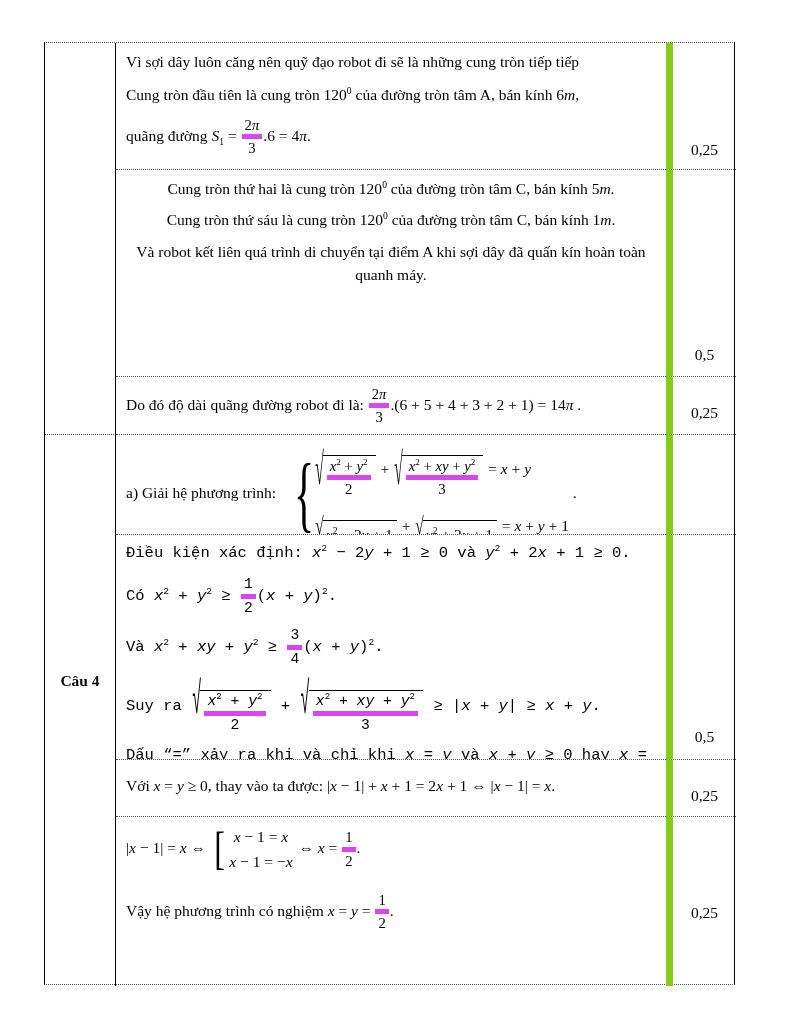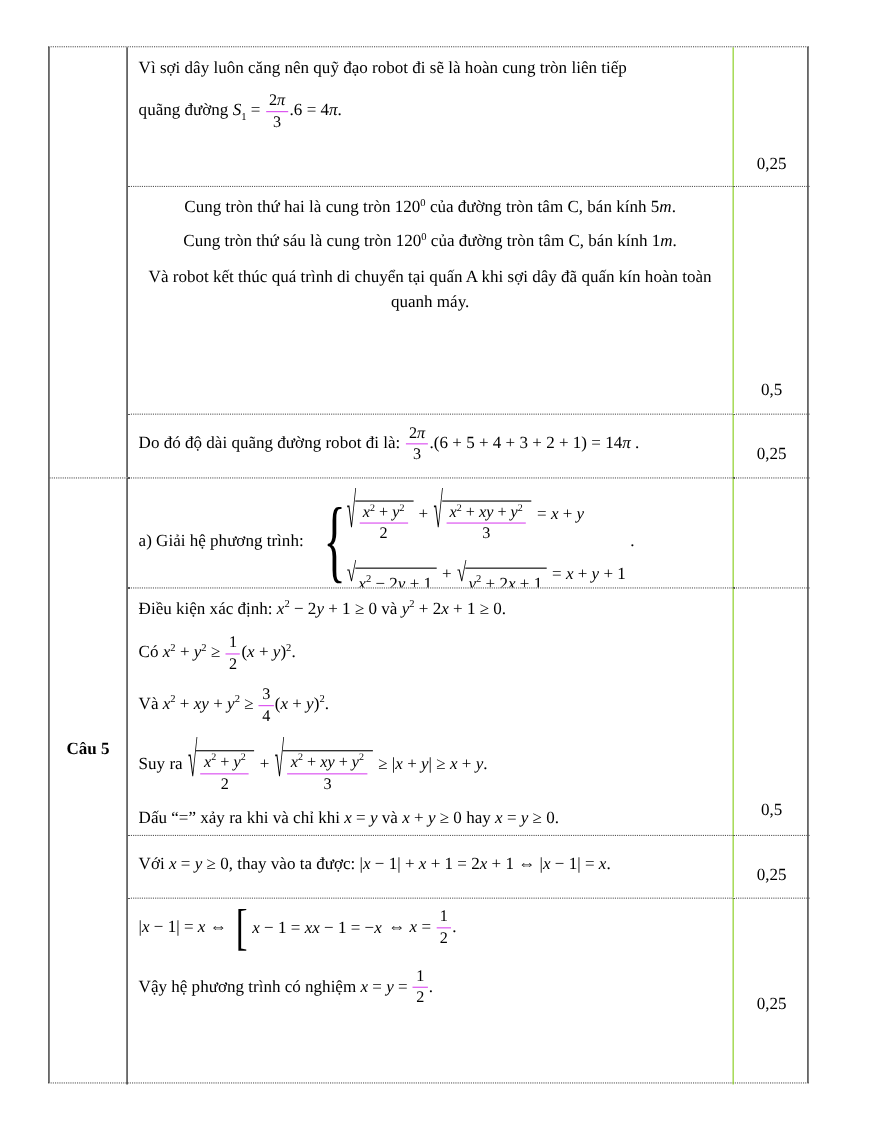--- a/index.html
+++ b/index.html
@@ -20,97 +20,98 @@
 
   .lbl { border-right: 1px solid #000; }
   .lbl1 { grid-area: 1 / 1 / 4 / 2; }
   .lbl2 { grid-area: 4 / 1 / 8 / 2; display: flex; justify-content: center; align-items: flex-start; padding-top: 237px; font-weight: bold; }
 
   .cell { padding: 7px 10px 0 10px; overflow: hidden; }
   .cA { grid-area: 1 / 2 / 2 / 3; }
   .cB { grid-area: 2 / 2 / 3 / 3; text-align: center; }
   .cC { grid-area: 3 / 2 / 4 / 3; padding-top: 9px; }
   .cD { grid-area: 4 / 2 / 5 / 3; padding-top: 8px; }
-  .cE { grid-area: 5 / 2 / 6 / 3; }
+  .cE { grid-area: 5 / 2 / 6 / 3; font-family: Liberation Mono, monospace; }
   .cF { grid-area: 6 / 2 / 7 / 3; padding-top: 14px; }
   .cG { grid-area: 7 / 2 / 8 / 3; padding-top: 8px; }
 
-  .pts { border-left: 1px solid #84cc16; display: flex; align-items: flex-end; justify-content: center; }
+  .pts { border-left: 7px solid #84cc16; display: flex; align-items: flex-end; justify-content: center; }
   .pA { grid-area: 1 / 3 / 2 / 4; padding-bottom: 10px; }
   .pB { grid-area: 2 / 3 / 3 / 4; padding-bottom: 12px; }
   .pC { grid-area: 3 / 3 / 4 / 4; padding-bottom: 12px; }
   .pD { grid-area: 4 / 3 / 5 / 4; }
   .pE { grid-area: 5 / 3 / 6 / 4; padding-bottom: 13px; }
   .pF { grid-area: 6 / 3 / 7 / 4; padding-bottom: 11px; }
   .pG { grid-area: 7 / 3 / 8 / 4; padding-bottom: 64px; }
 
   .bt { border-top: 1px dotted #555; }
 
   .line { line-height: 1.5; }
   .cA .line { margin-bottom: 10px; }
   .cB .line { margin-bottom: 8px; }
   .cE .line { margin-bottom: 11px; }
   .cG .line { margin-bottom: 18px; }
 
   sup { font-size: 0.62em; vertical-align: super; line-height: 0; }
   sub { font-size: 0.62em; vertical-align: sub; line-height: 0; }
 
   .frac { display: inline-block; vertical-align: middle; text-align: center; line-height: 1.12; font-size: 0.95em; margin: 0 1px; }
-  .frac .num { display: block; border-bottom: 1px solid #d946ef; padding: 0 3px 1px 3px; }
+  .frac .num { display: block; border-bottom: 5px solid #d946ef; padding: 0 3px 1px 3px; }
   .frac .den { display: block; padding-top: 1px; }
 
   .sqrt { display: inline-flex; align-items: center; vertical-align: middle; margin: 0 1px; }
   .sqrt .rad { display: inline-block; line-height: 1; margin-right: -1px; }
   .sqrt:not(.tall) .rad { transform: scaleY(1.55); transform-origin: 50% 62%; }
   .sqrt.tall .rad { transform: scaleY(2.9); transform-origin: 50% 58%; }
   .sqrt .bar { display: inline-block; border-top: 1px solid #000; padding: 2px 4px 0 3px; margin-top: 12px; }
 
   .eqsys { display: inline-flex; align-items: center; vertical-align: middle; margin-left: 4px; }
   .eqcol { display: inline-flex; flex-direction: column; row-gap: 10px; }
   .eqrow { display: block; }
   .brace { font-size: 84px; line-height: 0.82; transform: scaleX(0.5); font-weight: 400; margin-right: -10px; }
 
   .cases { display: inline-flex; align-items: center; vertical-align: middle; margin: 0 2px; }
   .cb { font-size: 46px; line-height: 0.8; transform: scaleX(0.7); font-weight: 300; margin-right: 2px; }
-  .ceq { display: inline-flex; flex-direction: row; row-gap: 2px; text-align: center; }
+  .ceq { display: inline-flex; flex-direction: column; row-gap: 2px; text-align: center; }
 </style>
 </head>
 <body>
 
 <div class="page">
   <div class="table">
 
     <div class="lbl lbl1"></div>
 
     <div class="cell cA">
-      <div class="line">Vì sợi dây luôn căng nên quỹ đạo robot đi sẽ là hoàn cung tròn liên tiếp</div>
+      <div class="line">Vì sợi dây luôn căng nên quỹ đạo robot đi sẽ là những cung tròn tiếp tiếp</div>
+      <div class="line">Cung tròn đầu tiên là cung tròn 120<sup>0</sup> của đường tròn tâm A, bán kính 6<i>m</i>,</div>
       <div class="line">quãng đường <i>S</i><sub>1</sub> = <span class="frac"><span class="num">2<i>π</i></span><span class="den">3</span></span>.6 = 4<i>π</i>.</div>
     </div>
     <div class="pts pA">
       <span>0,25</span>
     </div>
 
     <div class="cell cB bt">
       <div class="line">Cung tròn thứ hai là cung tròn 120<sup>0</sup> của đường tròn tâm C, bán kính 5<i>m</i>.</div>
       <div class="line">Cung tròn thứ sáu là cung tròn 120<sup>0</sup> của đường tròn tâm C, bán kính 1<i>m</i>.</div>
-      <div class="line">Và robot kết thúc quá trình di chuyển tại quấn A khi sợi dây đã quấn kín hoàn toàn quanh máy.</div>
+      <div class="line">Và robot kết liên quá trình di chuyển tại điểm A khi sợi dây đã quấn kín hoàn toàn quanh máy.</div>
     </div>
     <div class="pts pB bt">
       <span>0,5</span>
     </div>
 
     <div class="cell cC bt">
       <div class="line">Do đó độ dài quãng đường robot đi là: <span class="frac"><span class="num">2<i>π</i></span><span class="den">3</span></span>.(6 + 5 + 4 + 3 + 2 + 1) = 14<i>π</i> .</div>
     </div>
     <div class="pts pC bt">
       <span>0,25</span>
     </div>
 
     <div class="lbl lbl2 bt">
-      <span>Câu 5</span>
+      <span>Câu 4</span>
     </div>
 
     <div class="cell cD bt">
       <div class="line">a) Giải hệ phương trình: <span class="eqsys">
             <span class="brace">{</span>
             <span class="eqcol">
               <span class="eqrow"><span class="sqrt tall">
                   <span class="rad">√</span>
                   <span class="bar"><span class="frac"><span class="num"><i>x</i><sup>2</sup> + <i>y</i><sup>2</sup></span><span class="den">2</span></span></span>
                 </span> + <span class="sqrt tall">

